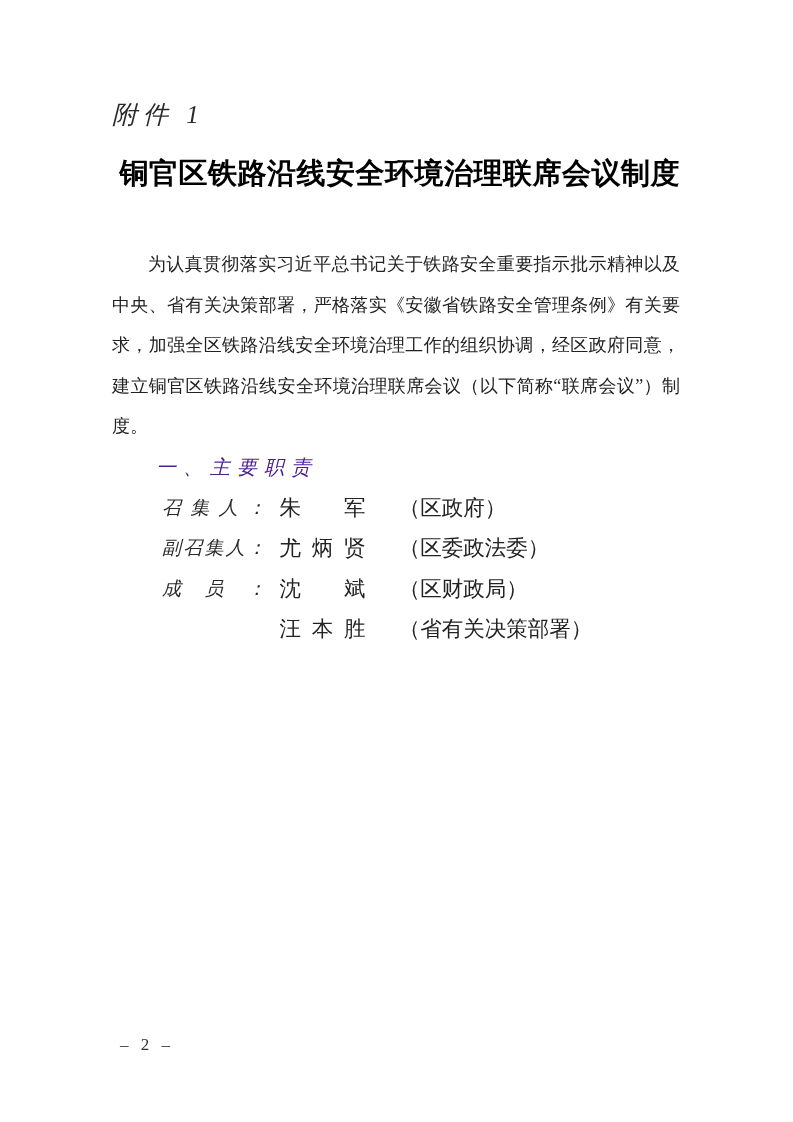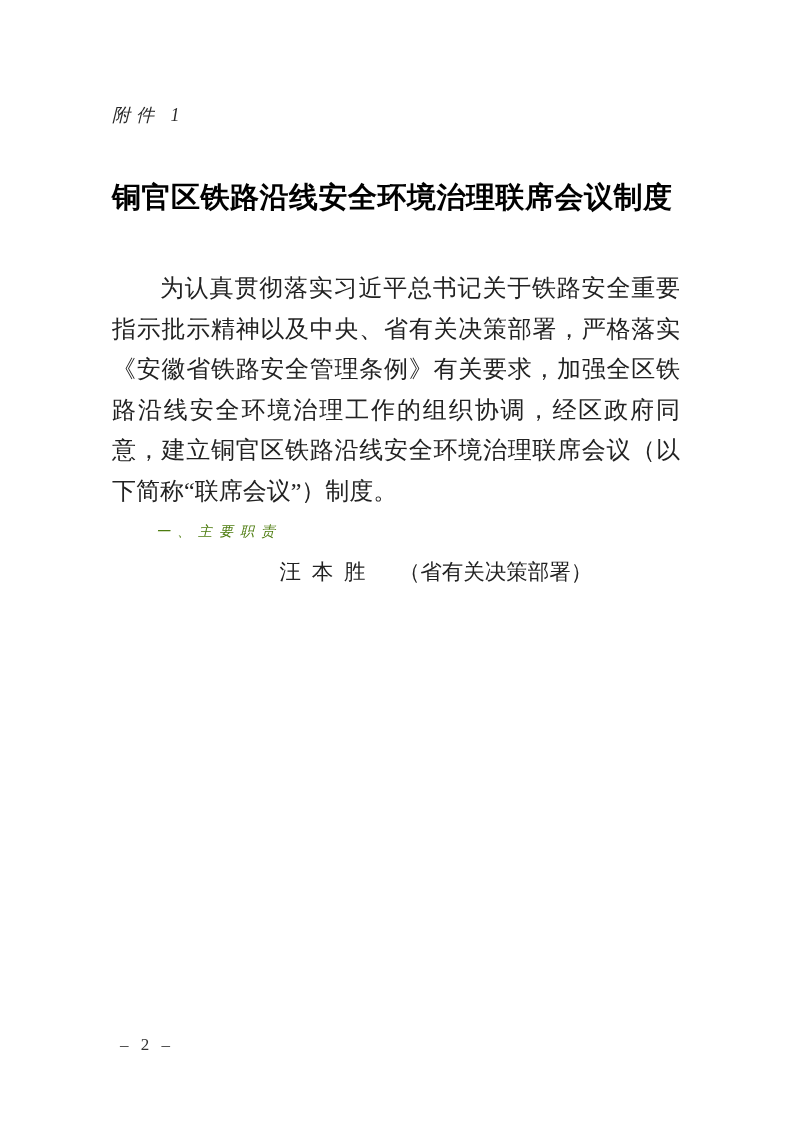--- a/index.html
+++ b/index.html
@@ -12,52 +12,52 @@
     width: 793px;
     height: 1122px;
     background: #ffffff;
     box-sizing: border-box;
     padding: 100px 113px 0 112px;
     color: #1e1e1e;
     font-family: "Liberation Serif", serif;
     overflow: hidden;
   }
   .attachment {
-    font-size: 18px;
+    font-size: 25px;
     font-style: italic;
     letter-spacing: 6px;
     color: #2a2a2a;
     line-height: 30px;
-    margin-bottom: 46px;
+    margin-bottom: 22px;
   }
   .title {
     margin: 0 0 50px 0;
     font-size: 29px;
     font-weight: bold;
-    text-align: left;
+    text-align: right;
     letter-spacing: 0.5px;
     color: #000000;
     line-height: 42px;
     font-family: "Liberation Serif", serif;
   }
   .body-para {
     margin: 0;
-    font-size: 24px;
+    font-size: 18px;
     line-height: 40.6px;
     text-align: justify;
     text-indent: 2em;
     color: #222222;
   }
   .heading {
-    font-size: 14px;
+    font-size: 20px;
     font-style: italic;
     letter-spacing: 7px;
     line-height: 40.6px;
     padding-left: 44px;
-    color: #4d7c0f;
+    color: #4c1d95;
   }
   .roster .row {
     line-height: 40.6px;
     padding-left: 50px;
     white-space: nowrap;
     font-size: 21.5px;
     color: #222222;
   }
   .roster .rlabel {
     display: inline-block;
@@ -101,23 +101,38 @@
   <h1 class="title">铜官区铁路沿线安全环境治理联席会议制度</h1>
 
   <p class="body-para">为认真贯彻落实习近平总书记关于铁路安全重要指示批示精神以及中央、省有关决策部署，严格落实《安徽省铁路安全管理条例》有关要求，加强全区铁路沿线安全环境治理工作的组织协调，经区政府同意，建立铜官区铁路沿线安全环境治理联席会议（以下简称“联席会议”）制度。</p>
 
   <div class="heading">一、主要职责</div>
 
 
 
   <div class="roster">
 
+    <div class="row">
+      <span class="rlabel">召集人：</span>
+      <span class="rname">朱军</span>
+      <span class="rorg">（区政府）</span>
+    </div>
+
+    <div class="row">
+      <span class="rlabel">副召集人：</span>
+      <span class="rname">尤炳贤</span>
+      <span class="rorg">（区委政法委）</span>
+    </div>
 
 
-
+    <div class="row">
+      <span class="rlabel">成员：</span>
+      <span class="rname">沈斌</span>
+      <span class="rorg">（区财政局）</span>
+    </div>
 
 
     <div class="row">
       <span class="rlabel"></span>
       <span class="rname">汪本胜</span>
       <span class="rorg">（省有关决策部署）</span>
     </div>
 
   </div>
 

